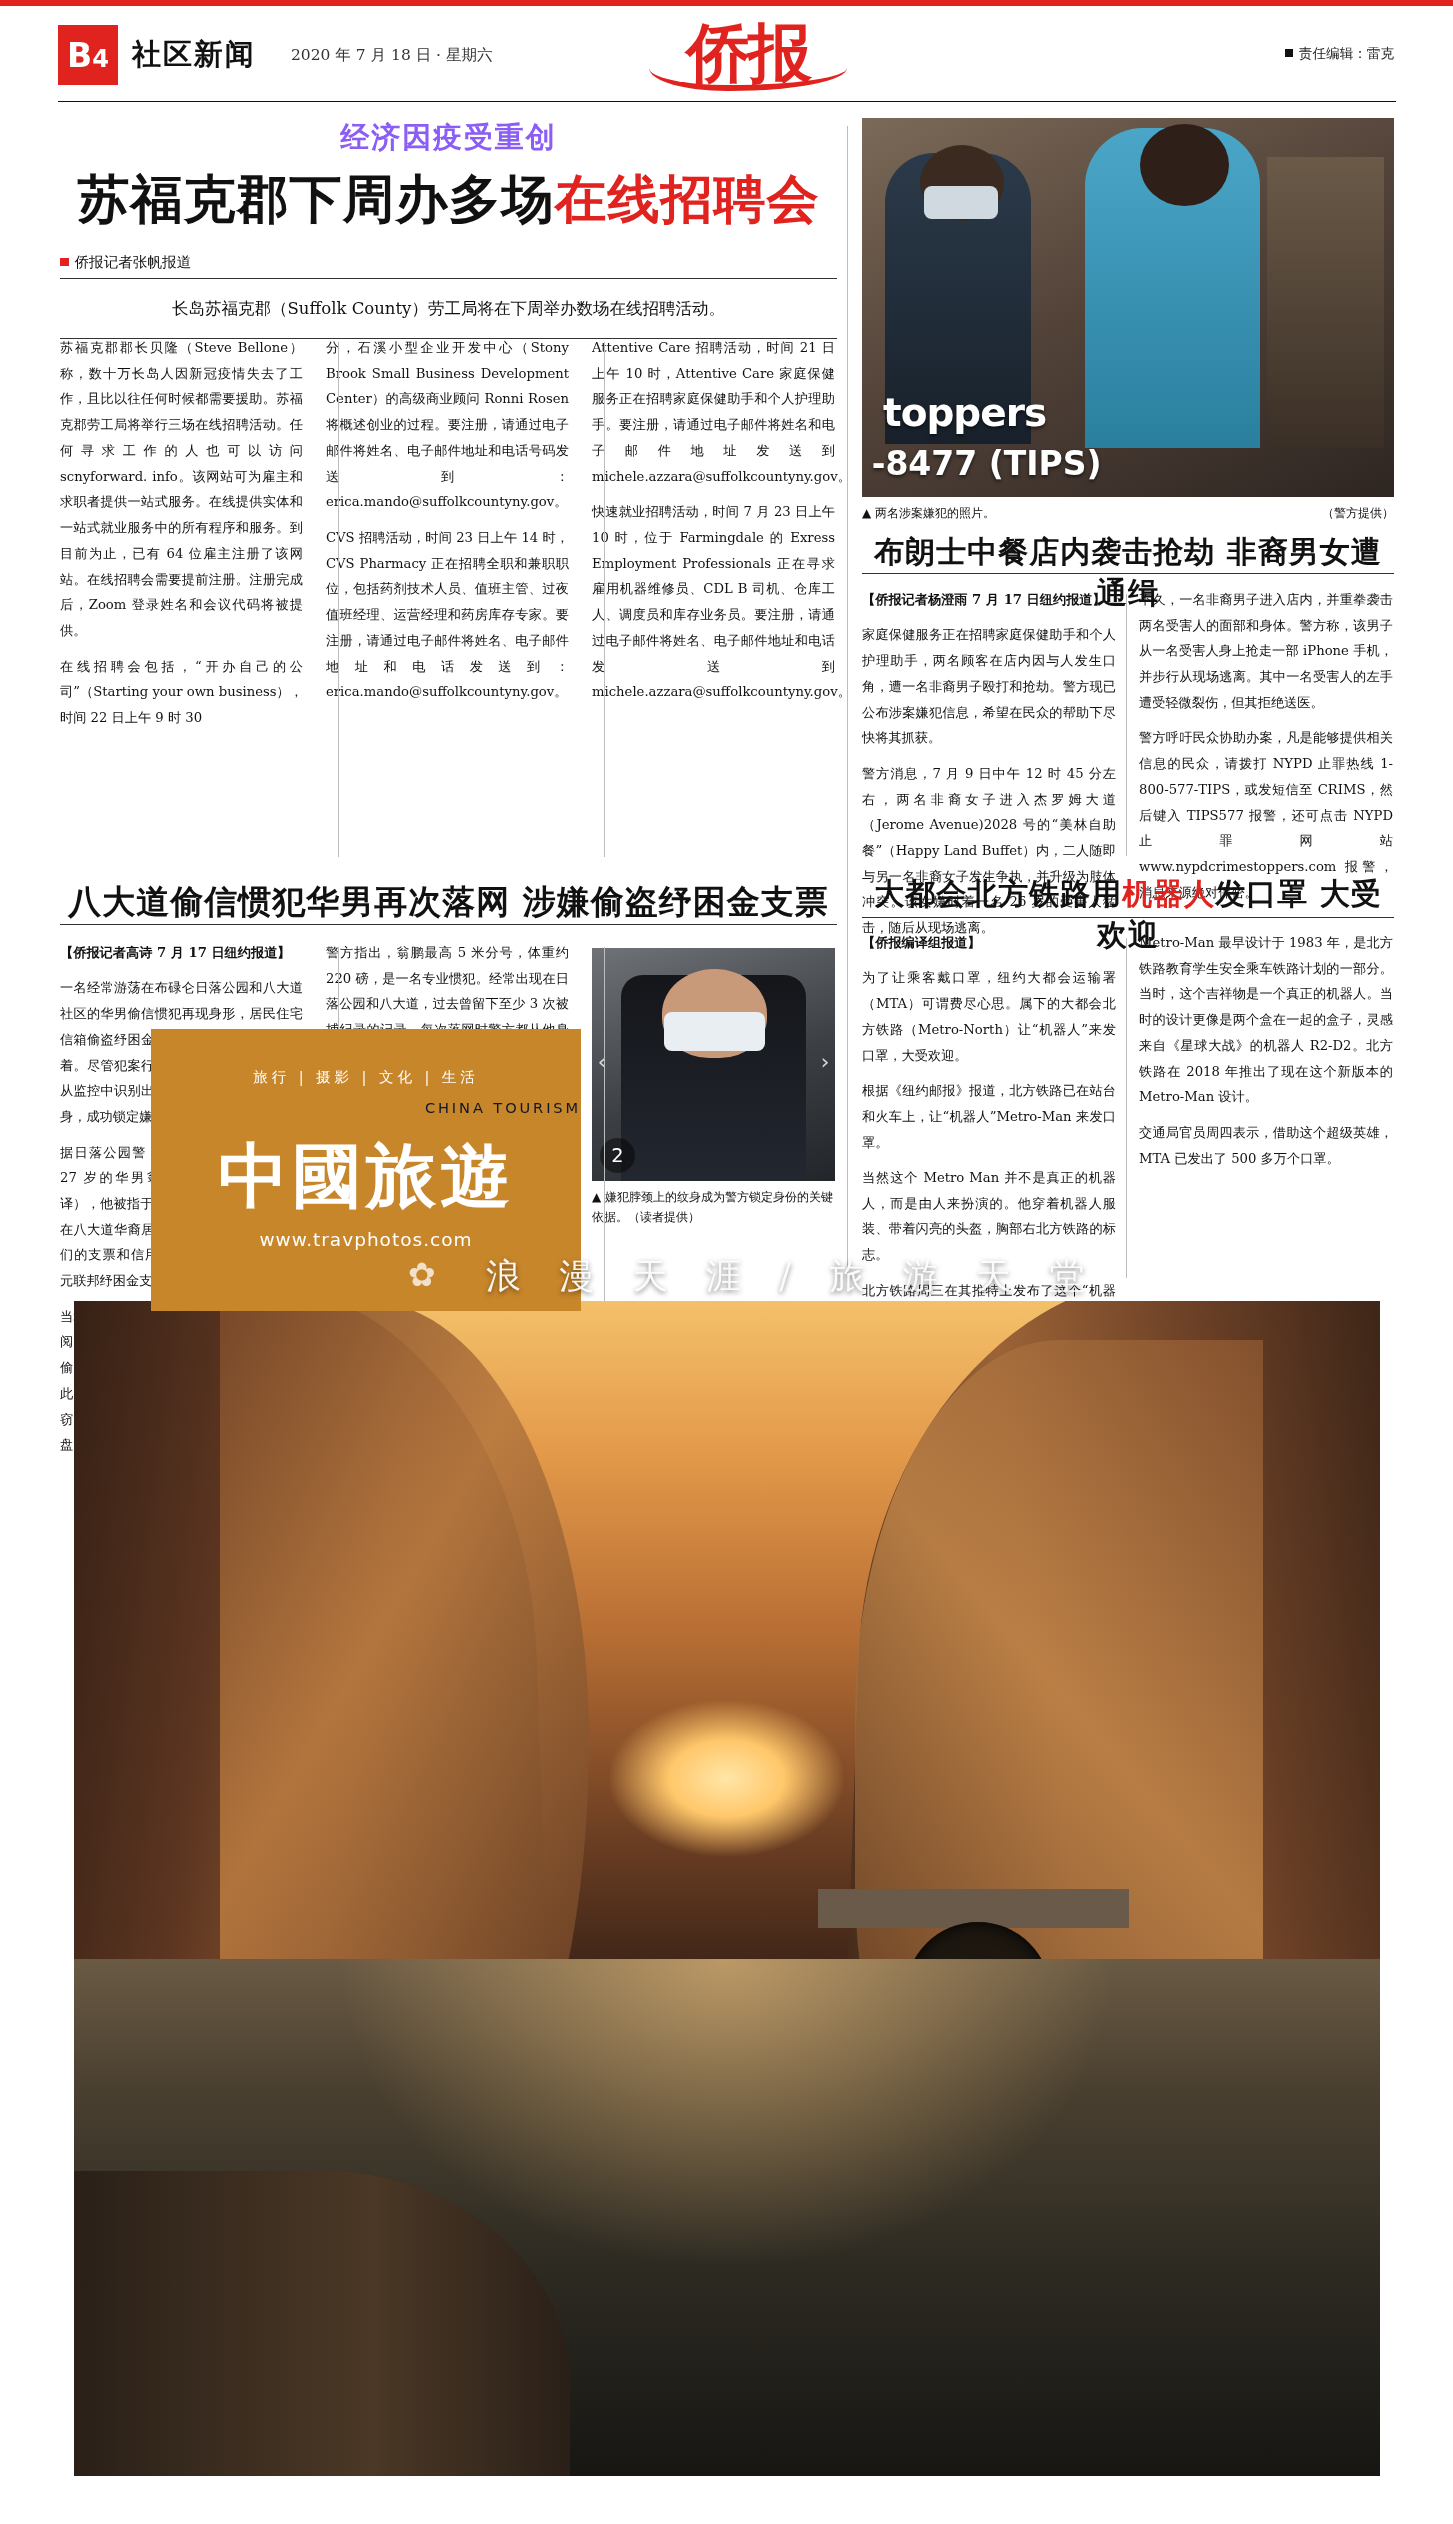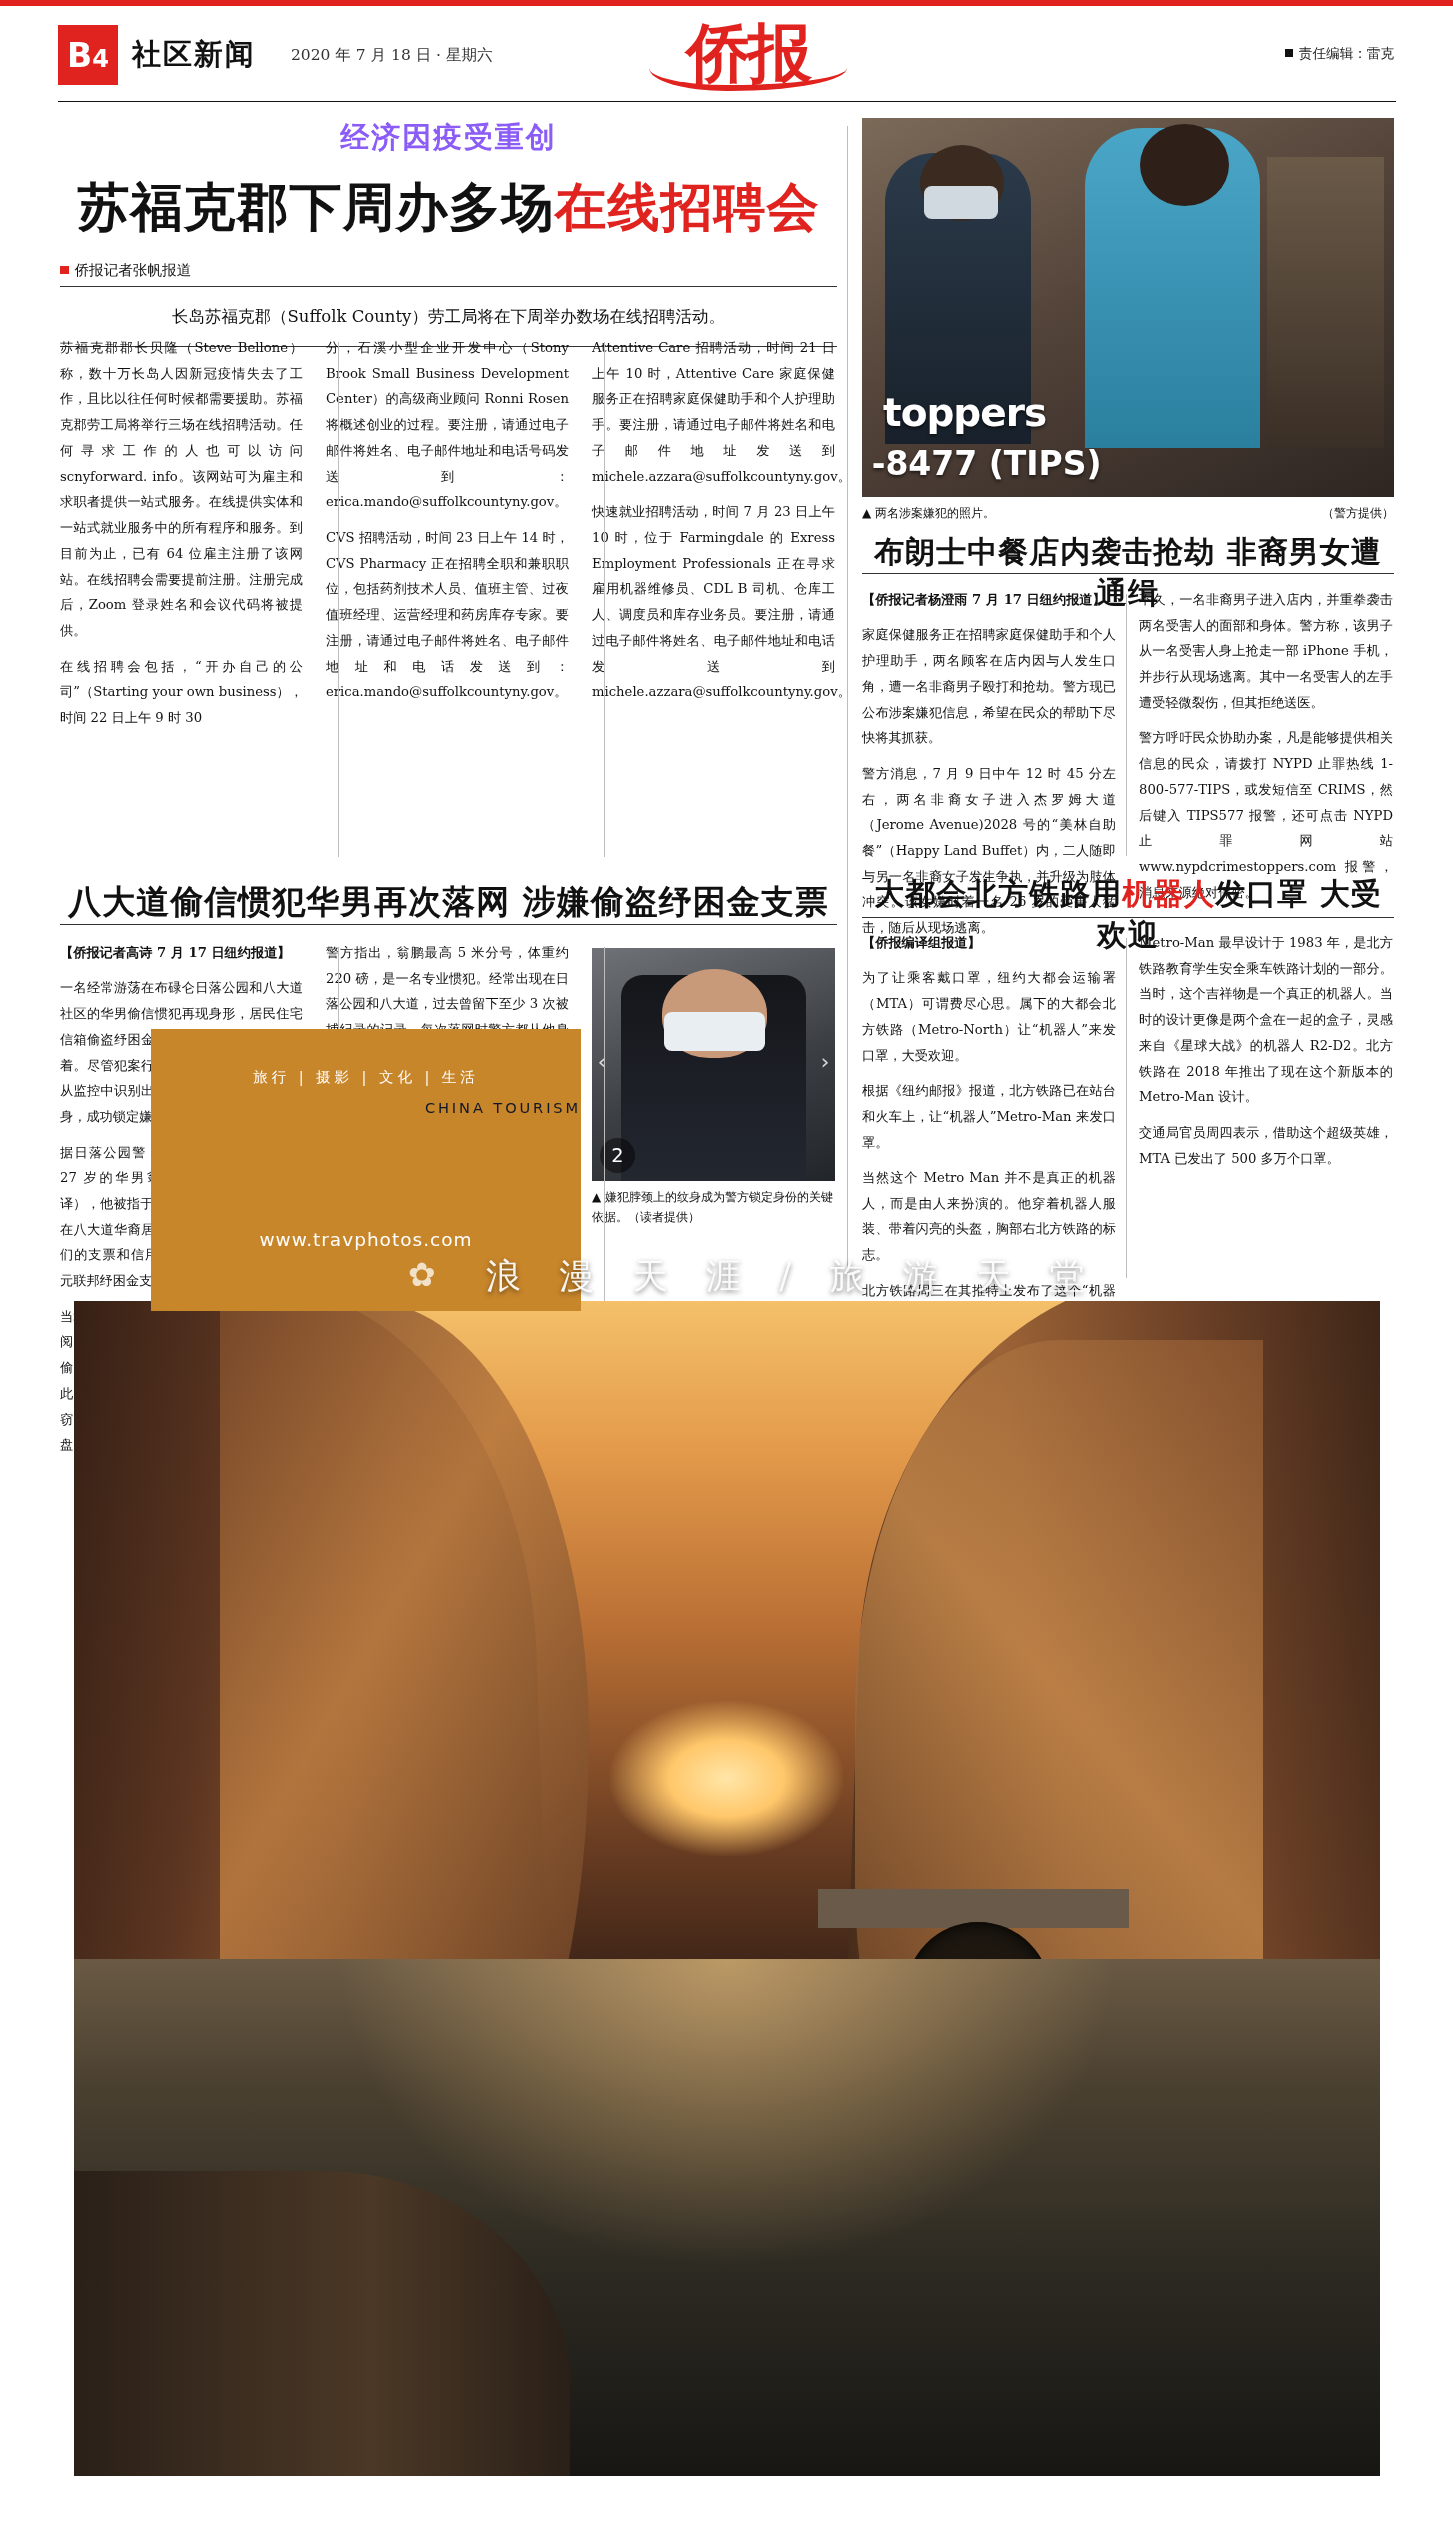--- a/index.html
+++ b/index.html
@@ -25,21 +25,21 @@
   .mh-rule{position:absolute;left:58px;right:58px;top:101px;border-top:1.9px solid #111;}
   .mh-topline{position:absolute;left:0;top:0;width:1454px;height:5.8px;background:#e0231f;}
 
   
   .vline{position:absolute;width:1px;background:#bdbdbd;}
 
   
   .lead{position:absolute;left:60px;top:118px;width:777px;}
   .kicker{font-size:29px;font-weight:bold;text-align:center;color:#8b5cf6;letter-spacing:1.9px;
           font-family:Liberation Sans, sans-serif;}
-  .headline{margin-top:20px;font-size:52px;font-weight:bold;text-align:center;letter-spacing:1px;
+  .headline{margin-top:12px;font-size:52px;font-weight:bold;text-align:center;letter-spacing:1px;
             color:#111;font-family:"DejaVu Serif","Liberation Serif",serif;line-height:1.12;}
   .headline .red{color:#e0231f;}
   .byline{margin-top:25px;font-size:14.6px;color:#111;}
   .byline .sq{display:inline-block;width:8.7px;height:8.7px;background:#e0231f;margin-right:5.8px;position:relative;top:-1px;}
   .lead-rule{margin-top:5.8px;border-top:1px solid #333;}
   .lede{margin-top:13.6px;font-size:16.5px;line-height:1.9;text-align:center;color:#111;
         font-family:"DejaVu Serif","Liberation Serif",serif;}
   .lede-rule{margin-top:13.6px;border-top:1px solid #333;}
 
   .cols3{position:absolute;left:60px;top:335px;width:777px;display:flex;gap:23px;}
@@ -283,20 +283,21 @@
     </div>
     <div class="ad-water">
         <div class="shine"></div>
       </div>
     <div class="ad-bank"></div>
   </div>
 
   <div class="ad-card">
     <div class="tags">旅行 | 摄影 | 文化 | 生活</div>
     <div class="en">CHINA TOURISM</div>
+    <div class="zh">中國旅遊</div>
     <div class="url">www.travphotos.com</div>
   </div>
 
   <div class="ad-orn">✿</div>
   <div class="ad-slogan">浪 漫 天 涯 / 旅 游 天 堂</div>
 
 </div>
 
 
 </body></html>

